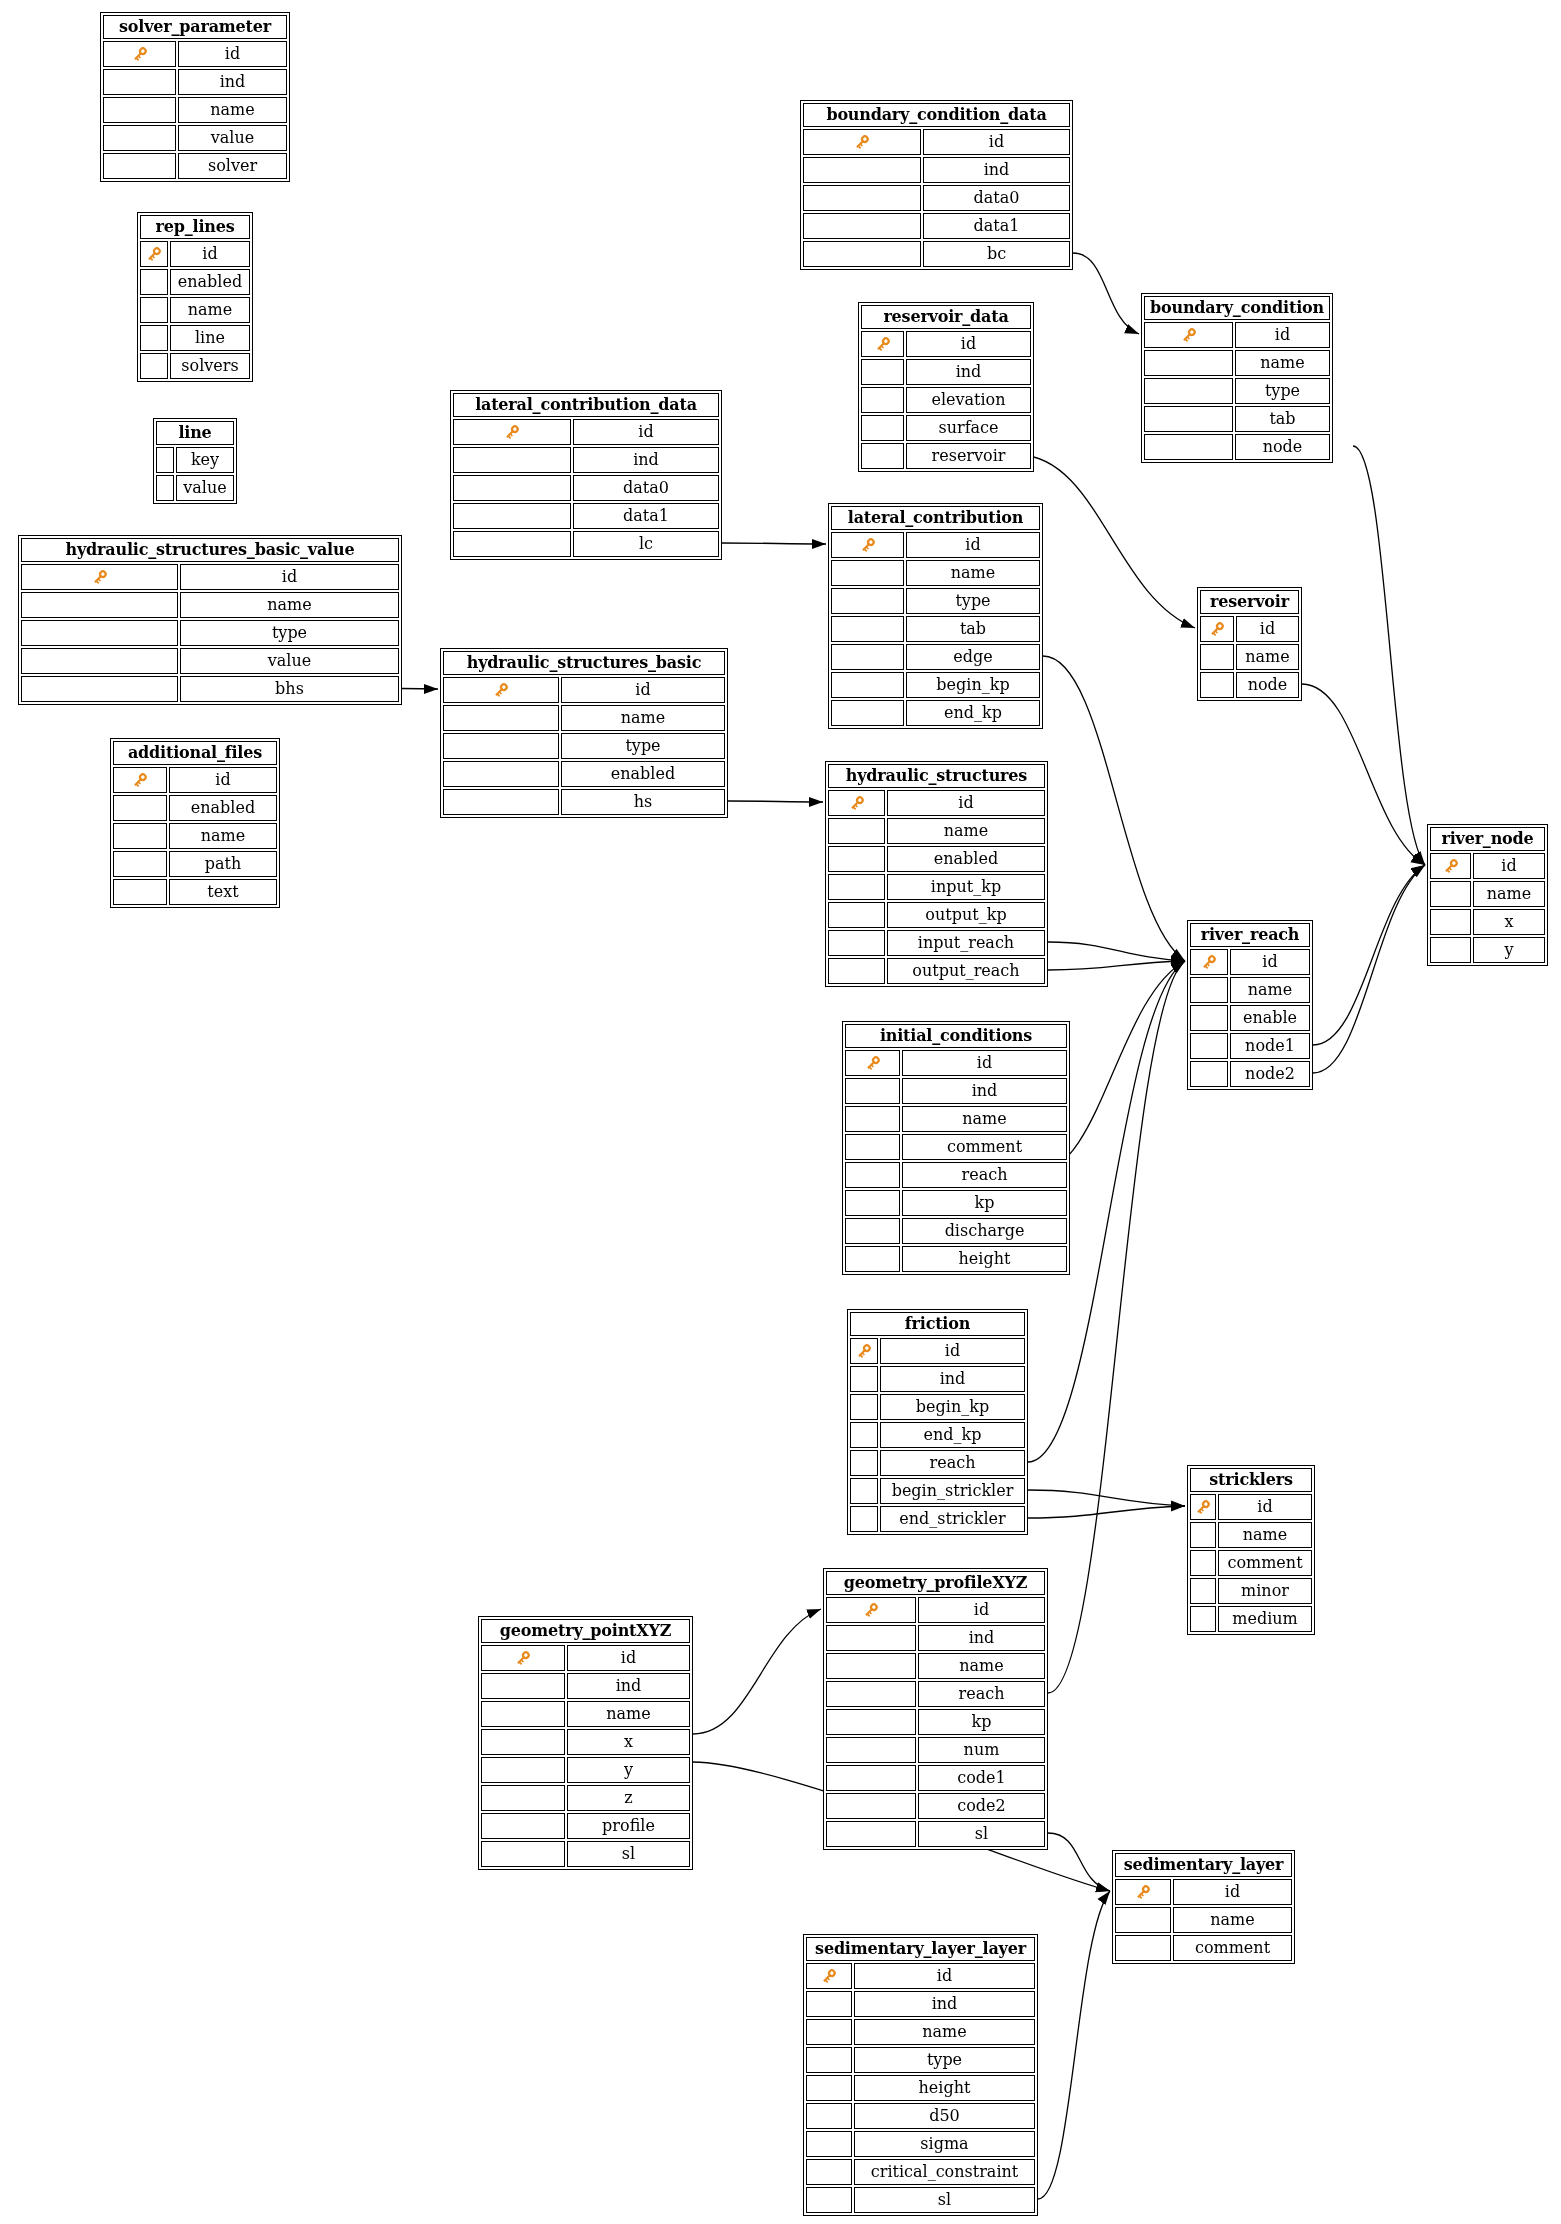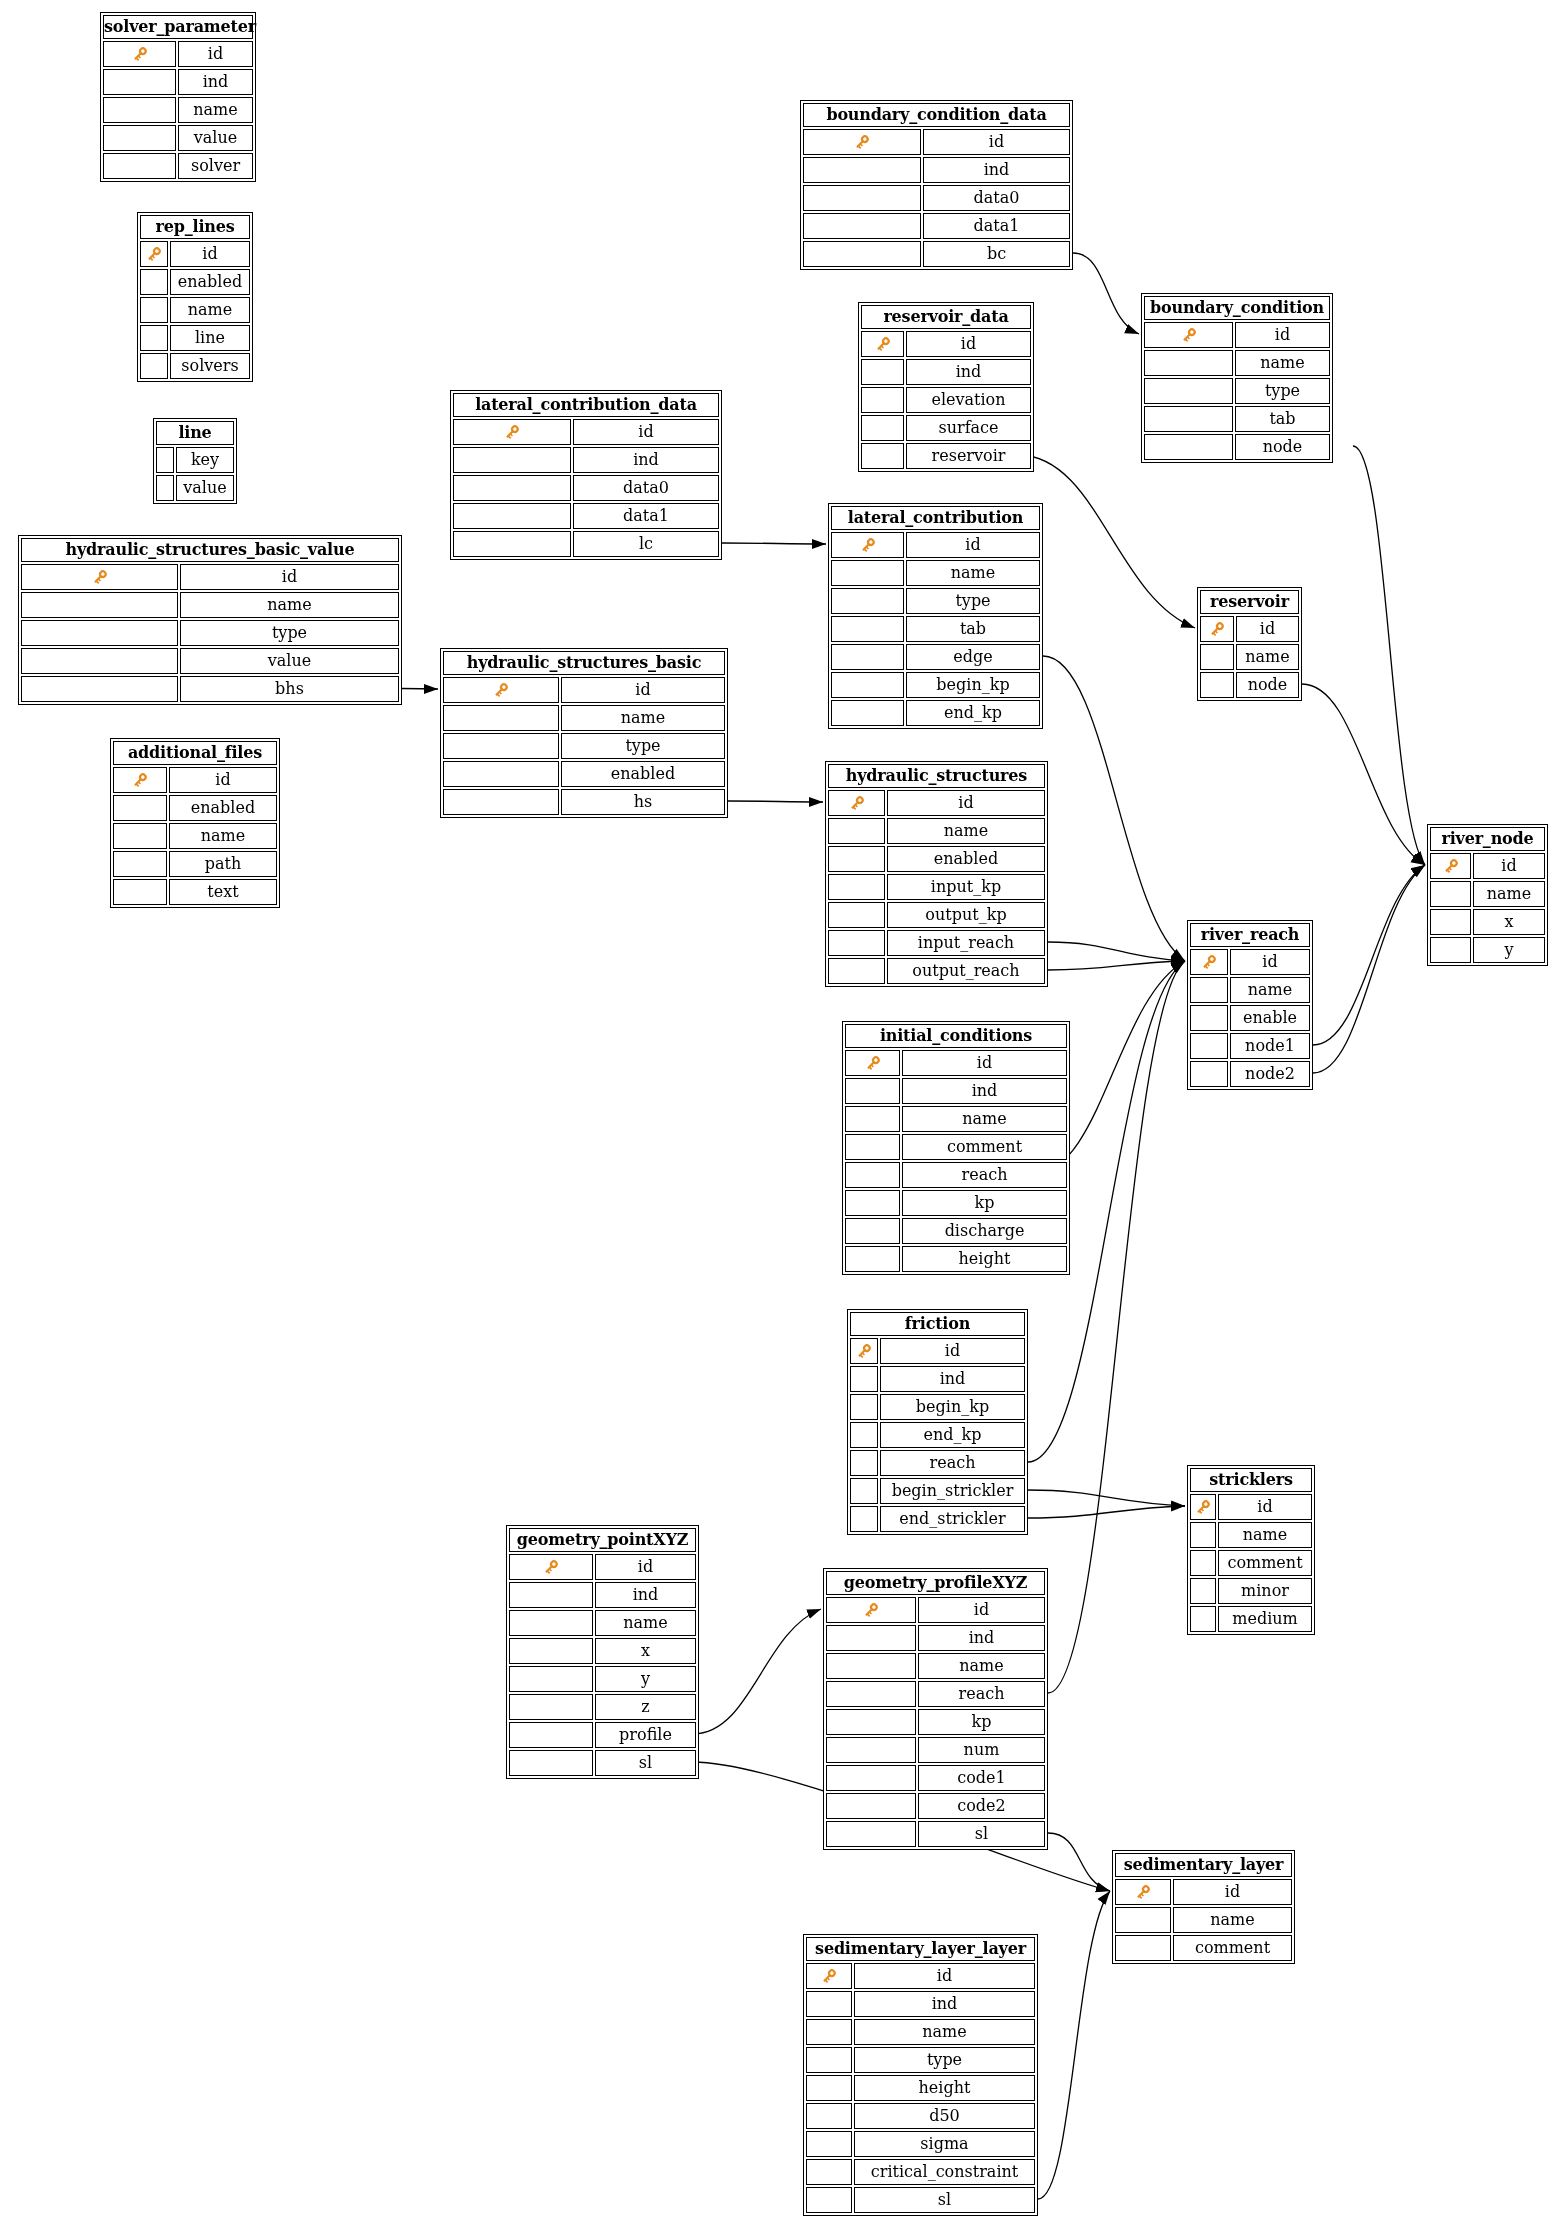--- a/index.html
+++ b/index.html
@@ -70,21 +70,21 @@
         <path d="M693,1762 C783,1762 1020,1867.78 1110,1891" class="edge" marker-end="url(#arrow)"></path>
         <path d="M1048,1833 C1083,1833 1075,1880.56 1110,1891" class="edge" marker-end="url(#arrow)"></path>
         <path d="M1038,2199 C1073,2199 1075,1936 1110,1891" class="edge" marker-end="url(#arrow)"></path>
         <path d="M1353,446 C1388,446 1390,820 1425,865" class="edge" marker-end="url(#arrow)"></path>
         <path d="M1302,684 C1357.35,684 1369.65,832.42 1425,865" class="edge" marker-end="url(#arrow)"></path>
         <path d="M1313,1045 C1363.4,1045 1374.6,897.4 1425,865" class="edge" marker-end="url(#arrow)"></path>
         <path d="M1313,1073 C1363.4,1073 1374.6,902.44 1425,865" class="edge" marker-end="url(#arrow)"></path>
       </g>
   </svg>
   <div id="tables">
-      <div class="tbl" style="left: 100px; top: 12px; width: 156px;">
+      <div class="tbl" style="left: 100px; top: 12px; width: 190px;">
         <div class="tbl-title">solver_parameter</div>
         <div class="trow">
           <div class="kcell" style="width: 73px;">
             <svg width="18" height="18" viewBox="0 0 16 16">
               <g transform="rotate(-45 8 8)">
                 <circle cx="11.6" cy="8" r="2.5" fill="none" stroke="#e8891c" stroke-width="1.9"></circle>
                 <rect x="1.6" y="7.1" width="8" height="1.9" fill="#e8891c"></rect>
                 <rect x="2.4" y="8.6" width="1.5" height="2.6" fill="#e8891c"></rect>
                 <rect x="5.0" y="8.6" width="1.5" height="2.2" fill="#e8891c"></rect>
               </g>
@@ -501,21 +501,21 @@
         </div>
         <div class="trow">
           <div class="kcell" style="width: 28px;"></div>
           <div class="fcell">begin_strickler</div>
         </div>
         <div class="trow">
           <div class="kcell" style="width: 28px;"></div>
           <div class="fcell">end_strickler</div>
         </div>
       </div>
-      <div class="tbl" style="left: 478px; top: 1525px; width: 193px; margin-left: 28px;">
+      <div class="tbl" style="left: 478px; top: 1616px; width: 215px;">
         <div class="tbl-title">geometry_pointXYZ</div>
         <div class="trow">
           <div class="kcell" style="width: 84px;">
             <svg width="18" height="18" viewBox="0 0 16 16">
               <g transform="rotate(-45 8 8)">
                 <circle cx="11.6" cy="8" r="2.5" fill="none" stroke="#e8891c" stroke-width="1.9"></circle>
                 <rect x="1.6" y="7.1" width="8" height="1.9" fill="#e8891c"></rect>
                 <rect x="2.4" y="8.6" width="1.5" height="2.6" fill="#e8891c"></rect>
                 <rect x="5.0" y="8.6" width="1.5" height="2.2" fill="#e8891c"></rect>
               </g>

